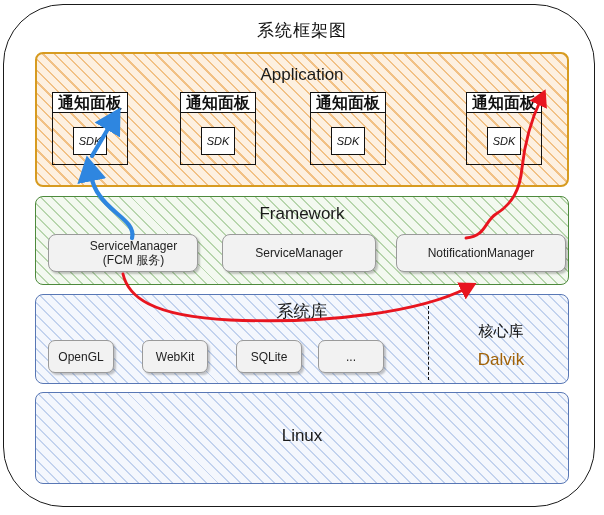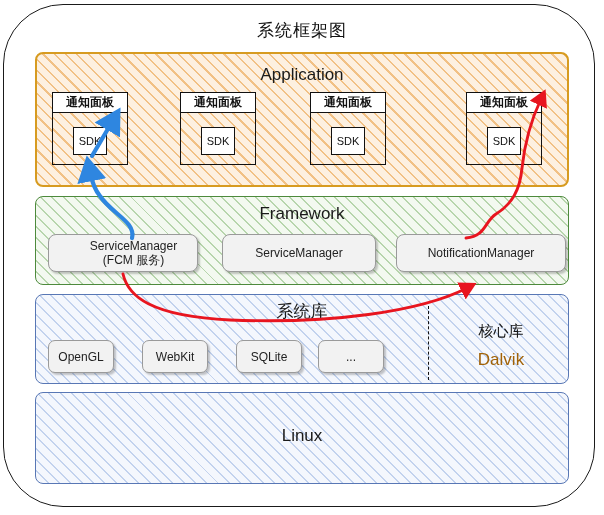--- a/index.html
+++ b/index.html
@@ -73,27 +73,27 @@
     position:absolute;top:92px;width:76px;height:73px;
     border:1.6px solid #111;box-sizing:border-box;
     background-color:#fdf0e0;
     background-image:repeating-linear-gradient(45deg,
         rgba(232,154,58,.55) 0 1.6px, rgba(0,0,0,0) 1.6px 8px);
   }
   .panel-head{
     position:absolute;left:0;top:0;width:100%;height:20px;
     background:#ffffff;border-bottom:1.6px solid #111;
     box-sizing:border-box;text-align:center;
-    font-size:12px;line-height:19px;color:#111;font-weight:bold;
+    font-size:16px;line-height:19px;color:#111;font-weight:bold;
   }
   .panel-sdk{
     position:absolute;left:50%;top:34px;transform:translateX(-50%);
     width:34px;height:28px;background:#ffffff;border:1.6px solid #111;
     box-sizing:border-box;text-align:center;line-height:26px;
-    font-size:11px;color:#111;
+    font-size:11px;color:#111;font-style:italic;
   }
   .p1{left:52px;}
   .p2{left:180px;}
   .p3{left:310px;}
   .p4{left:466px;}
 
   
   .fw-box{
     position:absolute;top:234px;height:38px;border-radius:8px;
     border:1.2px solid #9a9a9a;background:#f2f2f2;box-sizing:border-box;

